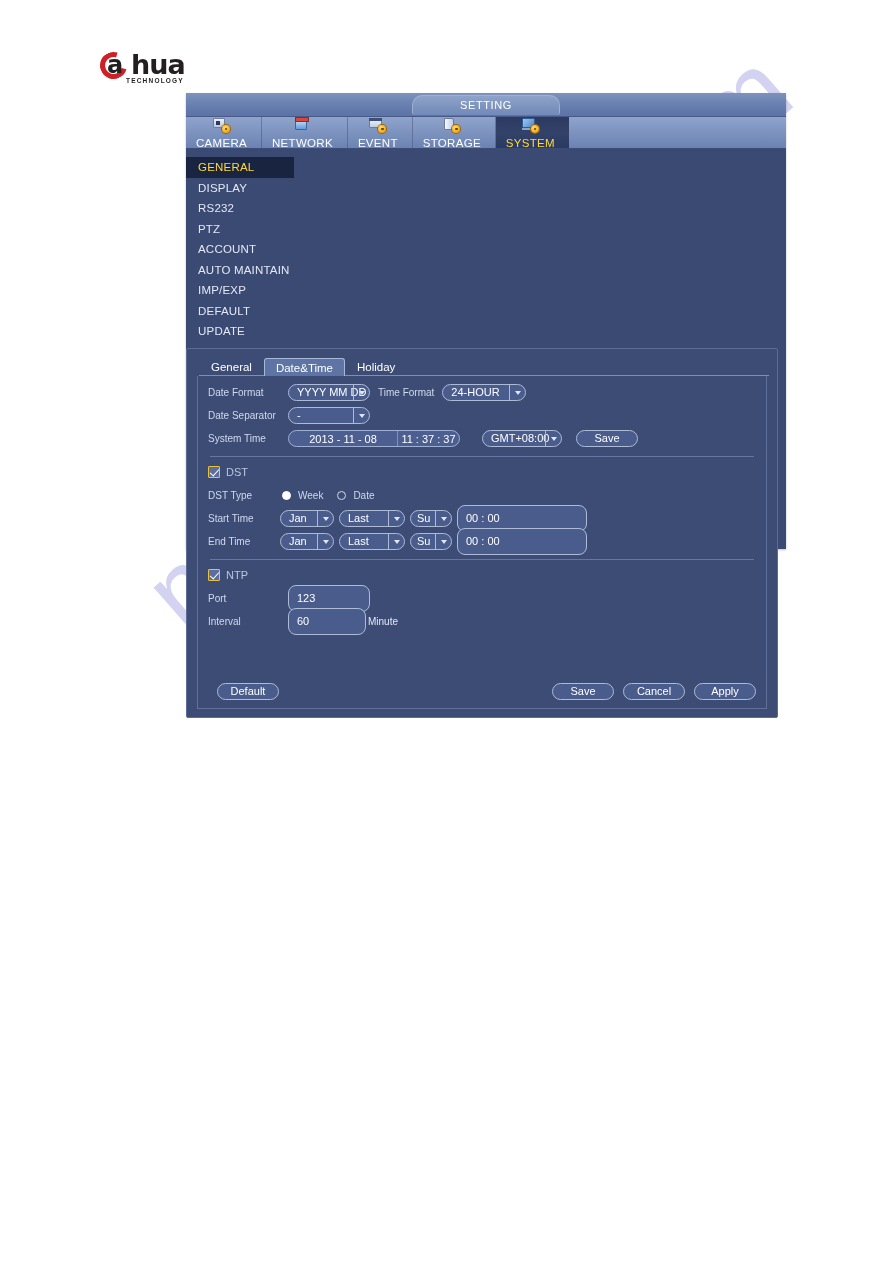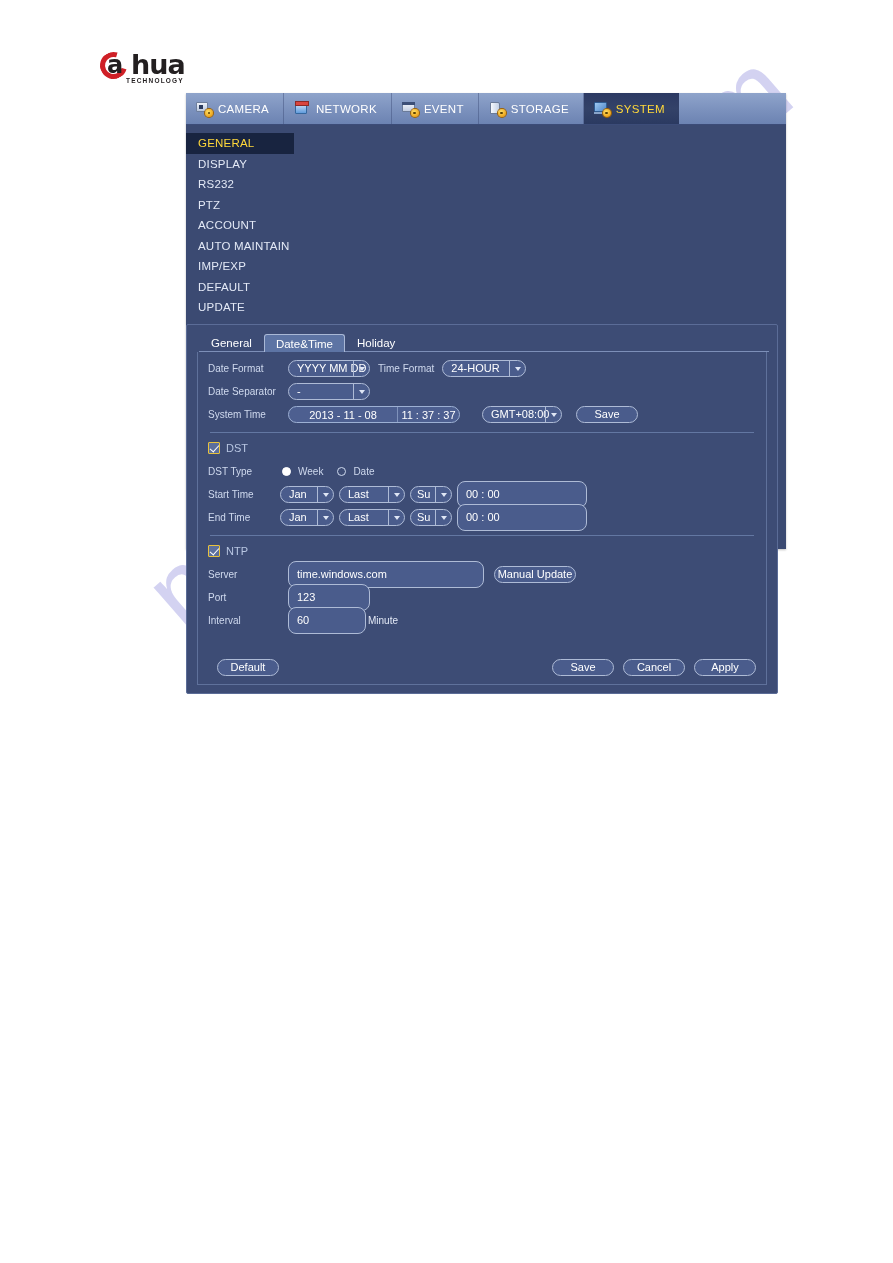--- a/index.html
+++ b/index.html
@@ -135,20 +135,21 @@
     position: relative;
     display: flex;
     align-items: center;
     gap: 5px;
     padding: 0 14px 0 10px;
     color: #ffffff;
     font-size: 11.5px;
     letter-spacing: .3px;
     cursor: default;
     border-right: 1px solid rgba(60,76,120,.45);
+    flex-direction: column;
   }
   .nav-item.active {
     background: linear-gradient(to bottom, #2c3a63 0%, #334268 50%, #2b3a61 100%);
     color: #ffd83a;
     border-right: none;
   }
   .nav-spacer { flex: 1; border-right: none; }
 
   
   .nic { position: relative; width: 17px; height: 15px; flex: none; }
@@ -469,20 +470,23 @@
         <span class="ring"></span>
         <span class="aglyph">a</span>
       </span>
       <span class="logo-text">hua</span>
     </div>
     <div class="logo-sub">TECHNOLOGY</div>
   </div>
 
   <div class="dvr">
 
+    <div class="titlebar">
+      <div class="title-pill">SETTING</div>
+    </div>
 
     <div class="navbar">
 
       <div class="nav-item">
         <span class="nic ic-camera">
             <span class="body"></span>
             <span class="gear"></span>
           </span>
         <span>CAMERA</span>
       </div>
@@ -652,27 +656,20 @@
             </div>
           </div>
 
           <div class="divider"></div>
 
           <div class="cbrow" style="margin-bottom:7px;">
             <span class="cbox checked"></span>
             <span class="cb-label">NTP</span>
           </div>
 
-          <div class="row">
-            <span class="lbl w80">Server</span>
-            <div class="inp" style="width:196px;">
-              <span>time.windows.com</span>
-            </div>
-            <div class="btn" style="margin-left:10px; min-width:82px;">Manual Update</div>
-          </div>
 
           <div class="row">
             <span class="lbl w80">Port</span>
             <div class="inp" style="width:82px;">
               <span>123</span>
             </div>
           </div>
 
           <div class="row">
             <span class="lbl w80">Interval</span>

